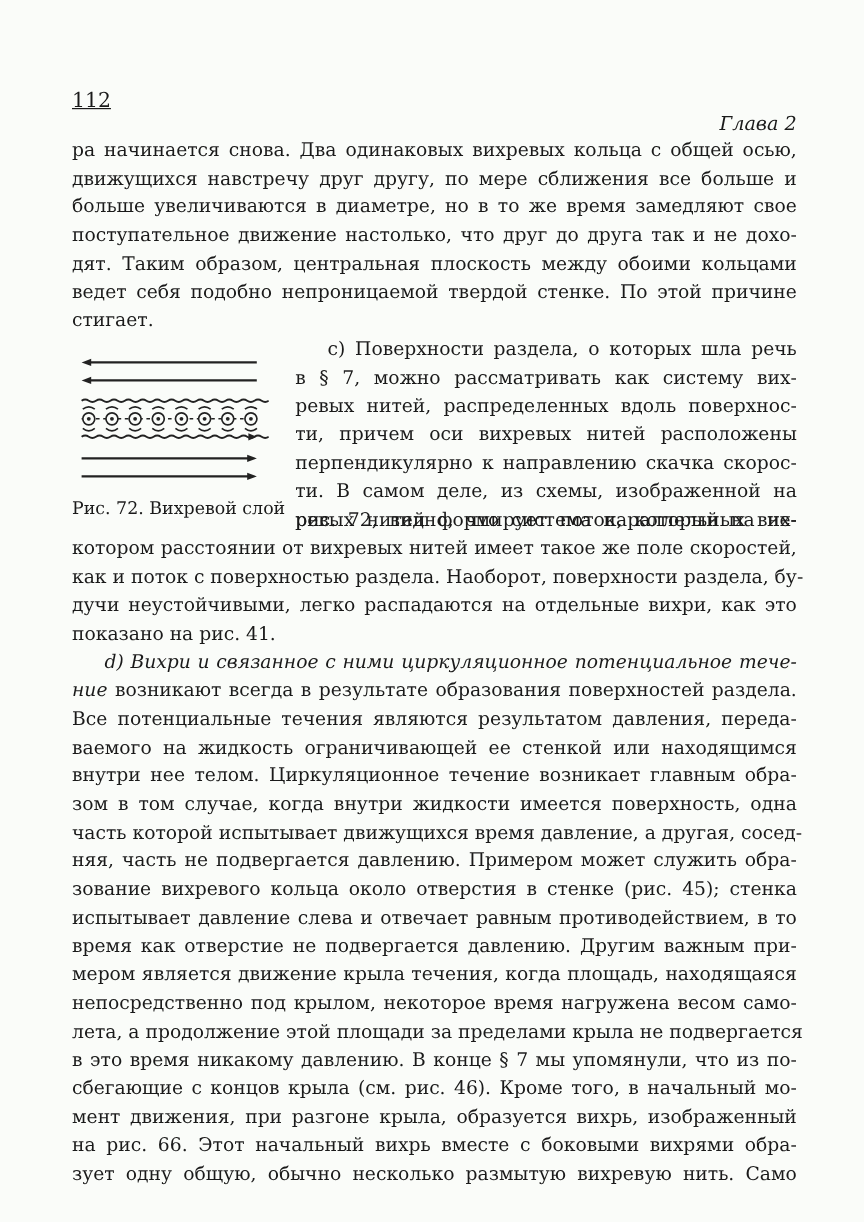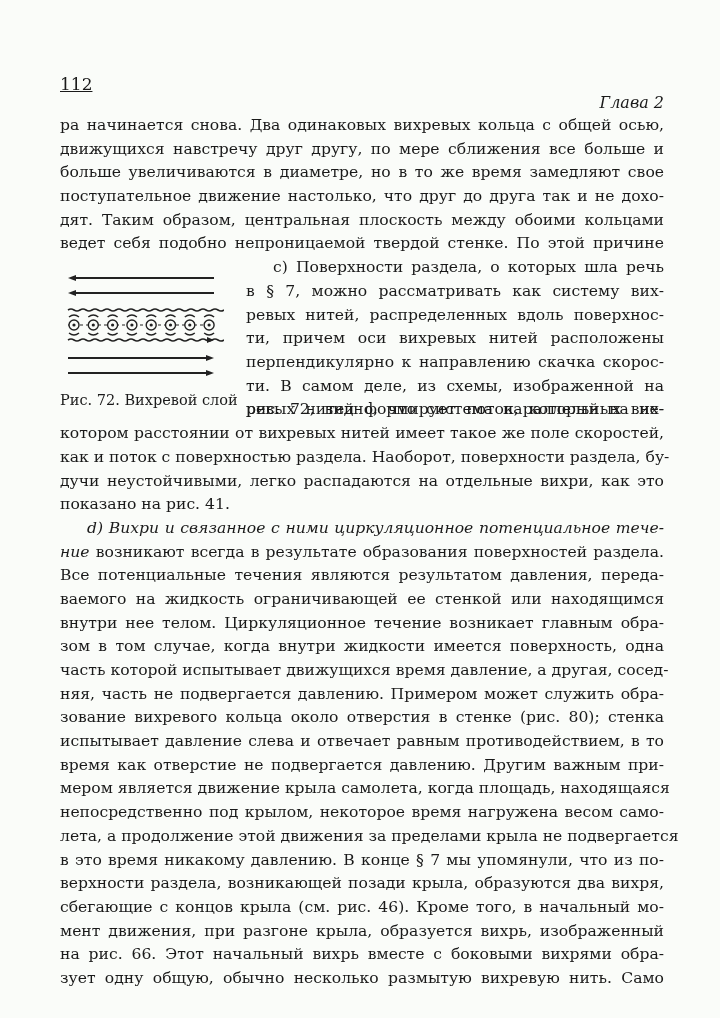--- a/index.html
+++ b/index.html
@@ -37,20 +37,21 @@
   </div>
 
   <div class="body">
     <div>
       <div class="line">ра начинается снова. Два одинаковых вихревых кольца с общей осью,</div>
       <div class="line">движущихся навстречу друг другу, по мере сближения все больше и</div>
       <div class="line">больше увеличиваются в диаметре, но в то же время замедляют свое</div>
       <div class="line">поступательное движение настолько, что друг до друга так и не дохо-</div>
       <div class="line">дят. Таким образом, центральная плоскость между обоими кольцами</div>
       <div class="line">ведет себя подобно непроницаемой твердой стенке. По этой причине</div>
+      <div class="line last">стигает.</div>
     </div>
 
     <div class="wrap-block">
       <div class="figure">
         <svg id="vortex-fig" width="160" height="110" viewBox="0 0 160 110">
             <line x1="8" y1="8" x2="150" y2="8" stroke="#222" stroke-width="2"></line>
             <path d="M4 8 L12 5 L12 11 Z" fill="#222"></path>
             <line x1="8" y1="23" x2="150" y2="23" stroke="#222" stroke-width="2"></line>
             <path d="M4 23 L12 20 L12 26 Z" fill="#222"></path>
             <path d="M4 40 q3 -2 6 0 t6 0 q3 -2 6 0 t6 0 q3 -2 6 0 t6 0 q3 -2 6 0 t6 0 q3 -2 6 0 t6 0 q3 -2 6 0 t6 0 q3 -2 6 0 t6 0 q3 -2 6 0 t6 0 q3 -2 6 0 t6 0 q3 -2 6 0 t6 0 q3 -2 6 0 t6 0 q3 -2 6 0 t6 0 q3 -2 6 0 t6 0" fill="none" stroke="#222" stroke-width="1.6"></path>
@@ -117,27 +118,26 @@
 
     <div>
       <div class="line indent"><em>d) Вихри и связанное с ними циркуляционное потенциальное тече-</em></div>
       <div class="line"><em>ние</em><span> возникают всегда в результате образования поверхностей раздела.</span></div>
       <div class="line">Все потенциальные течения являются результатом давления, переда-</div>
       <div class="line">ваемого на жидкость ограничивающей ее стенкой или находящимся</div>
       <div class="line">внутри нее телом. Циркуляционное течение возникает главным обра-</div>
       <div class="line">зом в том случае, когда внутри жидкости имеется поверхность, одна</div>
       <div class="line">часть которой испытывает движущихся время давление, а другая, сосед-</div>
       <div class="line">няя, часть не подвергается давлению. Примером может служить обра-</div>
-      <div class="line">зование вихревого кольца около отверстия в стенке (рис. 80); стенка</div>
+      <div class="line">зование вихревого кольца около отверстия в стенке (рис. 45); стенка</div>
       <div class="line">испытывает давление слева и отвечает равным противодействием, в то</div>
       <div class="line">время как отверстие не подвергается давлению. Другим важным при-</div>
-      <div class="line">мером является движение крыла самолета, когда площадь, находящаяся</div>
+      <div class="line">мером является движение крыла течения, когда площадь, находящаяся</div>
       <div class="line">непосредственно под крылом, некоторое время нагружена весом само-</div>
-      <div class="line">лета, а продолжение этой движения за пределами крыла не подвергается</div>
+      <div class="line">лета, а продолжение этой площади за пределами крыла не подвергается</div>
       <div class="line">в это время никакому давлению. В конце § 7 мы упомянули, что из по-</div>
-      <div class="line">верхности раздела, возникающей позади крыла, образуются два вихря,</div>
       <div class="line">сбегающие с концов крыла (см. рис. 46). Кроме того, в начальный мо-</div>
       <div class="line">мент движения, при разгоне крыла, образуется вихрь, изображенный</div>
       <div class="line">на рис. 66. Этот начальный вихрь вместе с боковыми вихрями обра-</div>
       <div class="line">зует одну общую, обычно несколько размытую вихревую нить. Само</div>
     </div>
   </div>
 </div>
 
 </body></html>

